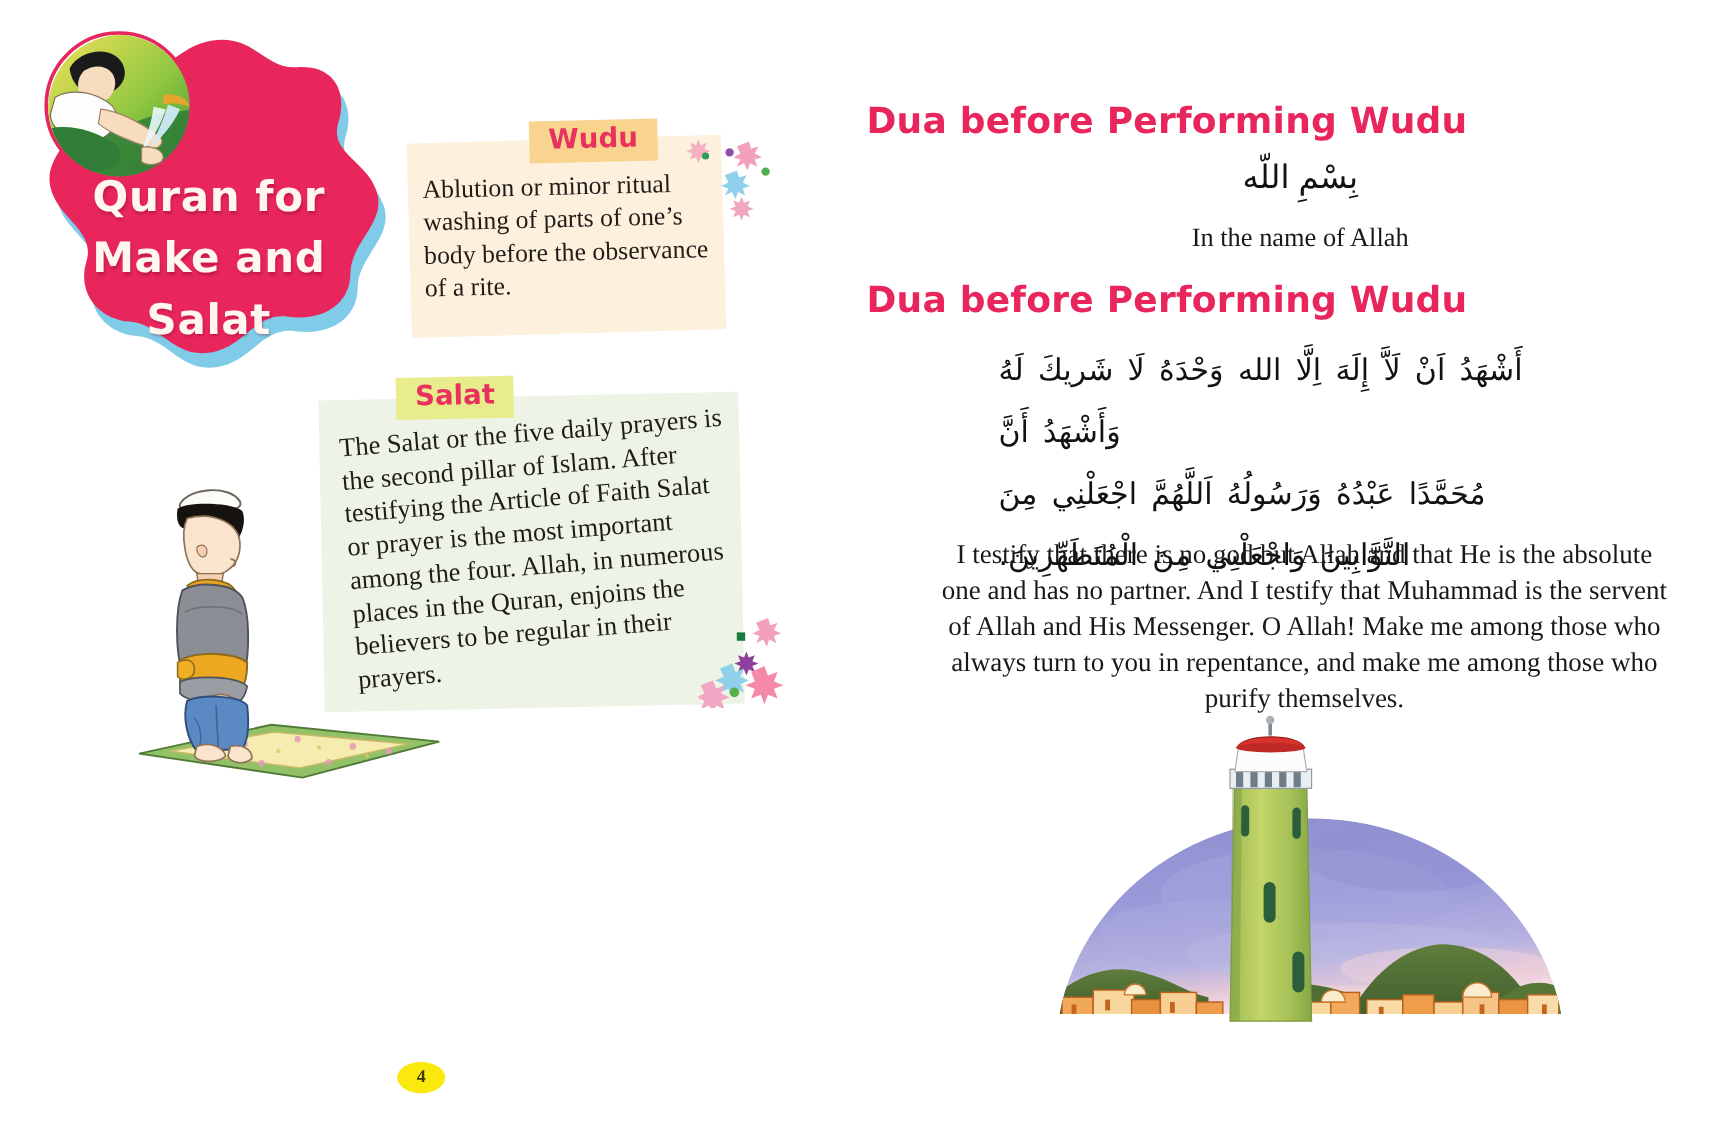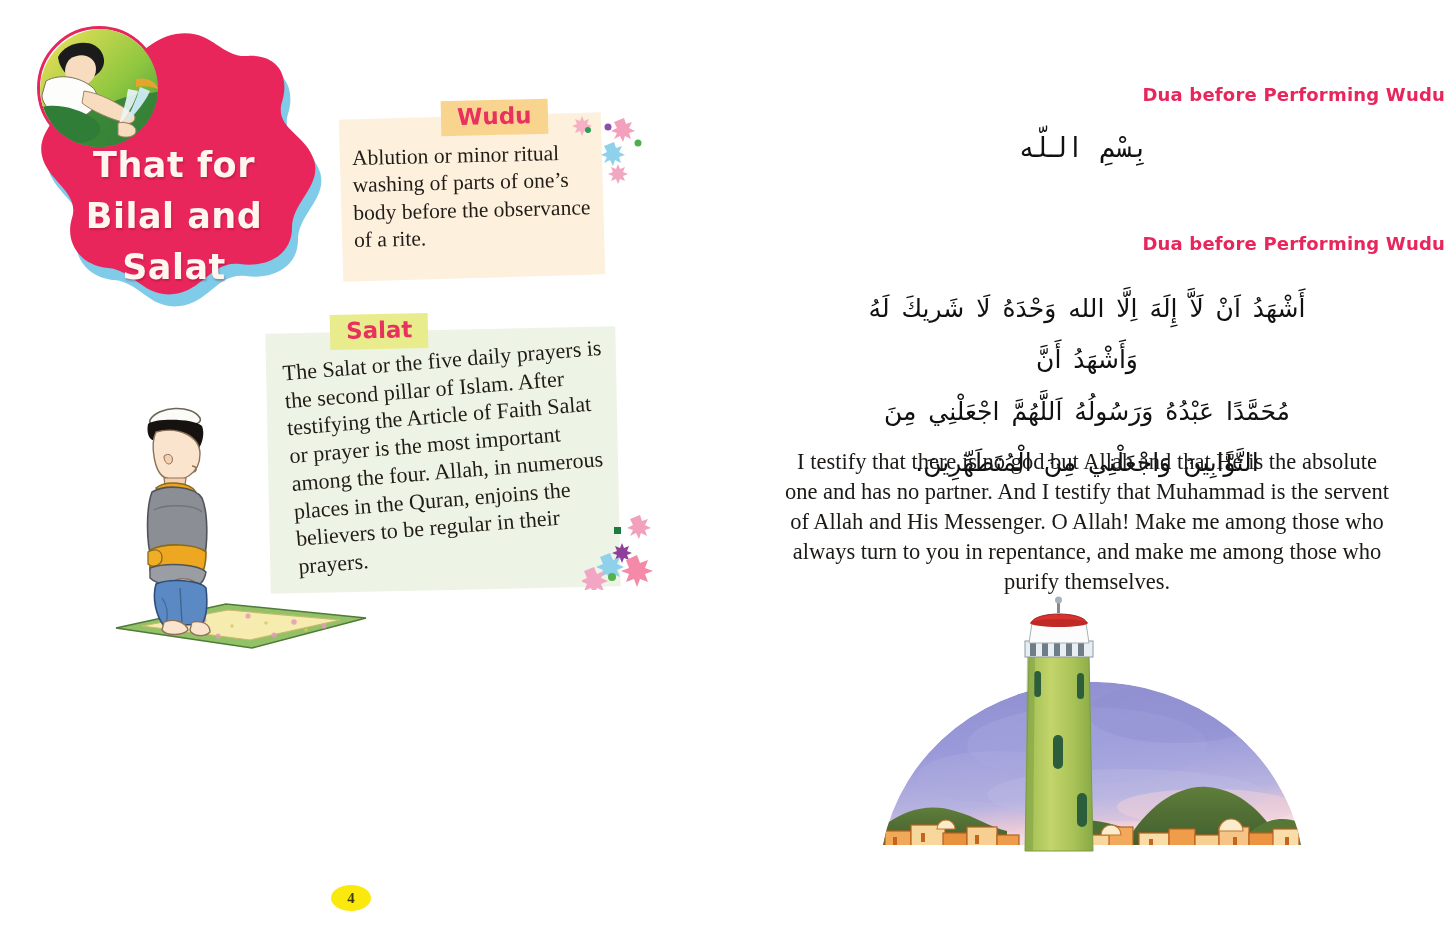--- a/index.html
+++ b/index.html
@@ -88,38 +88,38 @@
   
   .sparkles { position:absolute; pointer-events:none; }
   #sparkles-wudu  { left:566px; top:108px; }
   #sparkles-salat { left:582px; top:505px; }
 
   
   #praying-boy { position:absolute; left:108px; top:392px; width:268px; height:272px; }
 
   
   .dua-heading {
-    position:absolute; width:100%; text-align:right;
+    position:absolute; width:100%; text-align:left;
     color:#e8265c;
     font-family:"DejaVu Sans", sans-serif;
-    font-weight:700; font-size:18px; letter-spacing:.2px;
+    font-weight:700; font-size:30px; letter-spacing:.2px;
   }
   #dua1-heading { top:84px; }
   #dua2-heading { top:233px; }
 
   .arabic {
     position:absolute; width:100%; text-align:center;
     direction:rtl; color:#111;
-    font-family:Liberation Mono, monospace;
+    font-family:Liberation Sans, sans-serif;
   }
   #bismillah { top:132px; font-size:27px; }
 
   #dua2-arabic {
     position:absolute; left:110px; top:283px; width:510px;
-    text-align:center; direction:rtl; color:#111;
+    text-align:left; direction:rtl; color:#111;
     font-family:"DejaVu Sans", sans-serif;
     font-size:25px; line-height:2.05; word-spacing:4px;
   }
 
   .translation {
     position:absolute; text-align:center; color:#1b1815;
     font-family:"Liberation Serif", serif;
   }
   #trans1 { top:185px; width:100%; font-size:22px; }
   #trans2 { left:60px; top:447px; width:610px; font-size:22.5px; line-height:1.33;text-align:center; }
@@ -186,22 +186,22 @@
 
             <path d="M100 58 C96 72 90 84 84 96 C92 88 104 76 110 62Z" fill="#cfeaf5" opacity=".95"></path>
             <path d="M88 60 C86 74 82 86 78 98 C86 88 94 76 98 62Z" fill="#eaf7fb" opacity=".9"></path>
 
             <path d="M78 94 C86 92 96 96 96 102 C96 108 84 110 78 106Z" fill="#f7dcc0" stroke="#a08366" stroke-width="1"></path>
           </g>
         </svg>
       </div>
 
       <div class="blob-title">
-        <div>That for</div>
-        <div>Bilal and</div>
+        <div>Quran for</div>
+        <div>Make and</div>
         <div>Salat</div>
       </div>
     </div>
 
     <div class="card" id="wudu-card">
       <div class="card-bg"></div>
       <div class="card-label" id="wudu-label">Wudu</div>
       <div class="card-body">
         <p>Ablution or minor ritual washing of parts of one’s body before the observance of a rite.</p>
       </div>
@@ -305,20 +305,21 @@
 
     <div class="page-num" id="page-num-left">4</div>
   </div>
 
   <div id="right-page">
 
     <div class="dua-heading" id="dua1-heading">Dua before Performing Wudu</div>
 
     <div class="arabic" id="bismillah">بِسْمِ اللّه</div>
 
+    <div class="translation" id="trans1">In the name of Allah</div>
 
     <div class="dua-heading" id="dua2-heading">Dua before Performing Wudu</div>
 
     <div id="dua2-arabic">
       <div>أَشْهَدُ اَنْ لَاَّ إِلَهَ اِلَّا الله وَحْدَهُ لَا شَريكَ لَهُ وَأَشْهَدُ أَنَّ</div>
       <div>مُحَمَّدًا عَبْدُهُ  وَرَسُولُهُ  اَللَّهُمَّ  اجْعَلْنِي  مِنَ</div>
       <div>التَّوَّابِينَ  وَاجْعَلْنِي  مِنَ الْمُتَطَهِّرِينَ.</div>
     </div>
 
     <div class="translation" id="trans2">I testify that there is no god but Allah and that He is the absolute one and has no partner. And I testify that Muhammad is the servent of Allah and His Messenger. O Allah! Make me among those who always turn to you in repentance, and make me among those who purify themselves.</div>

